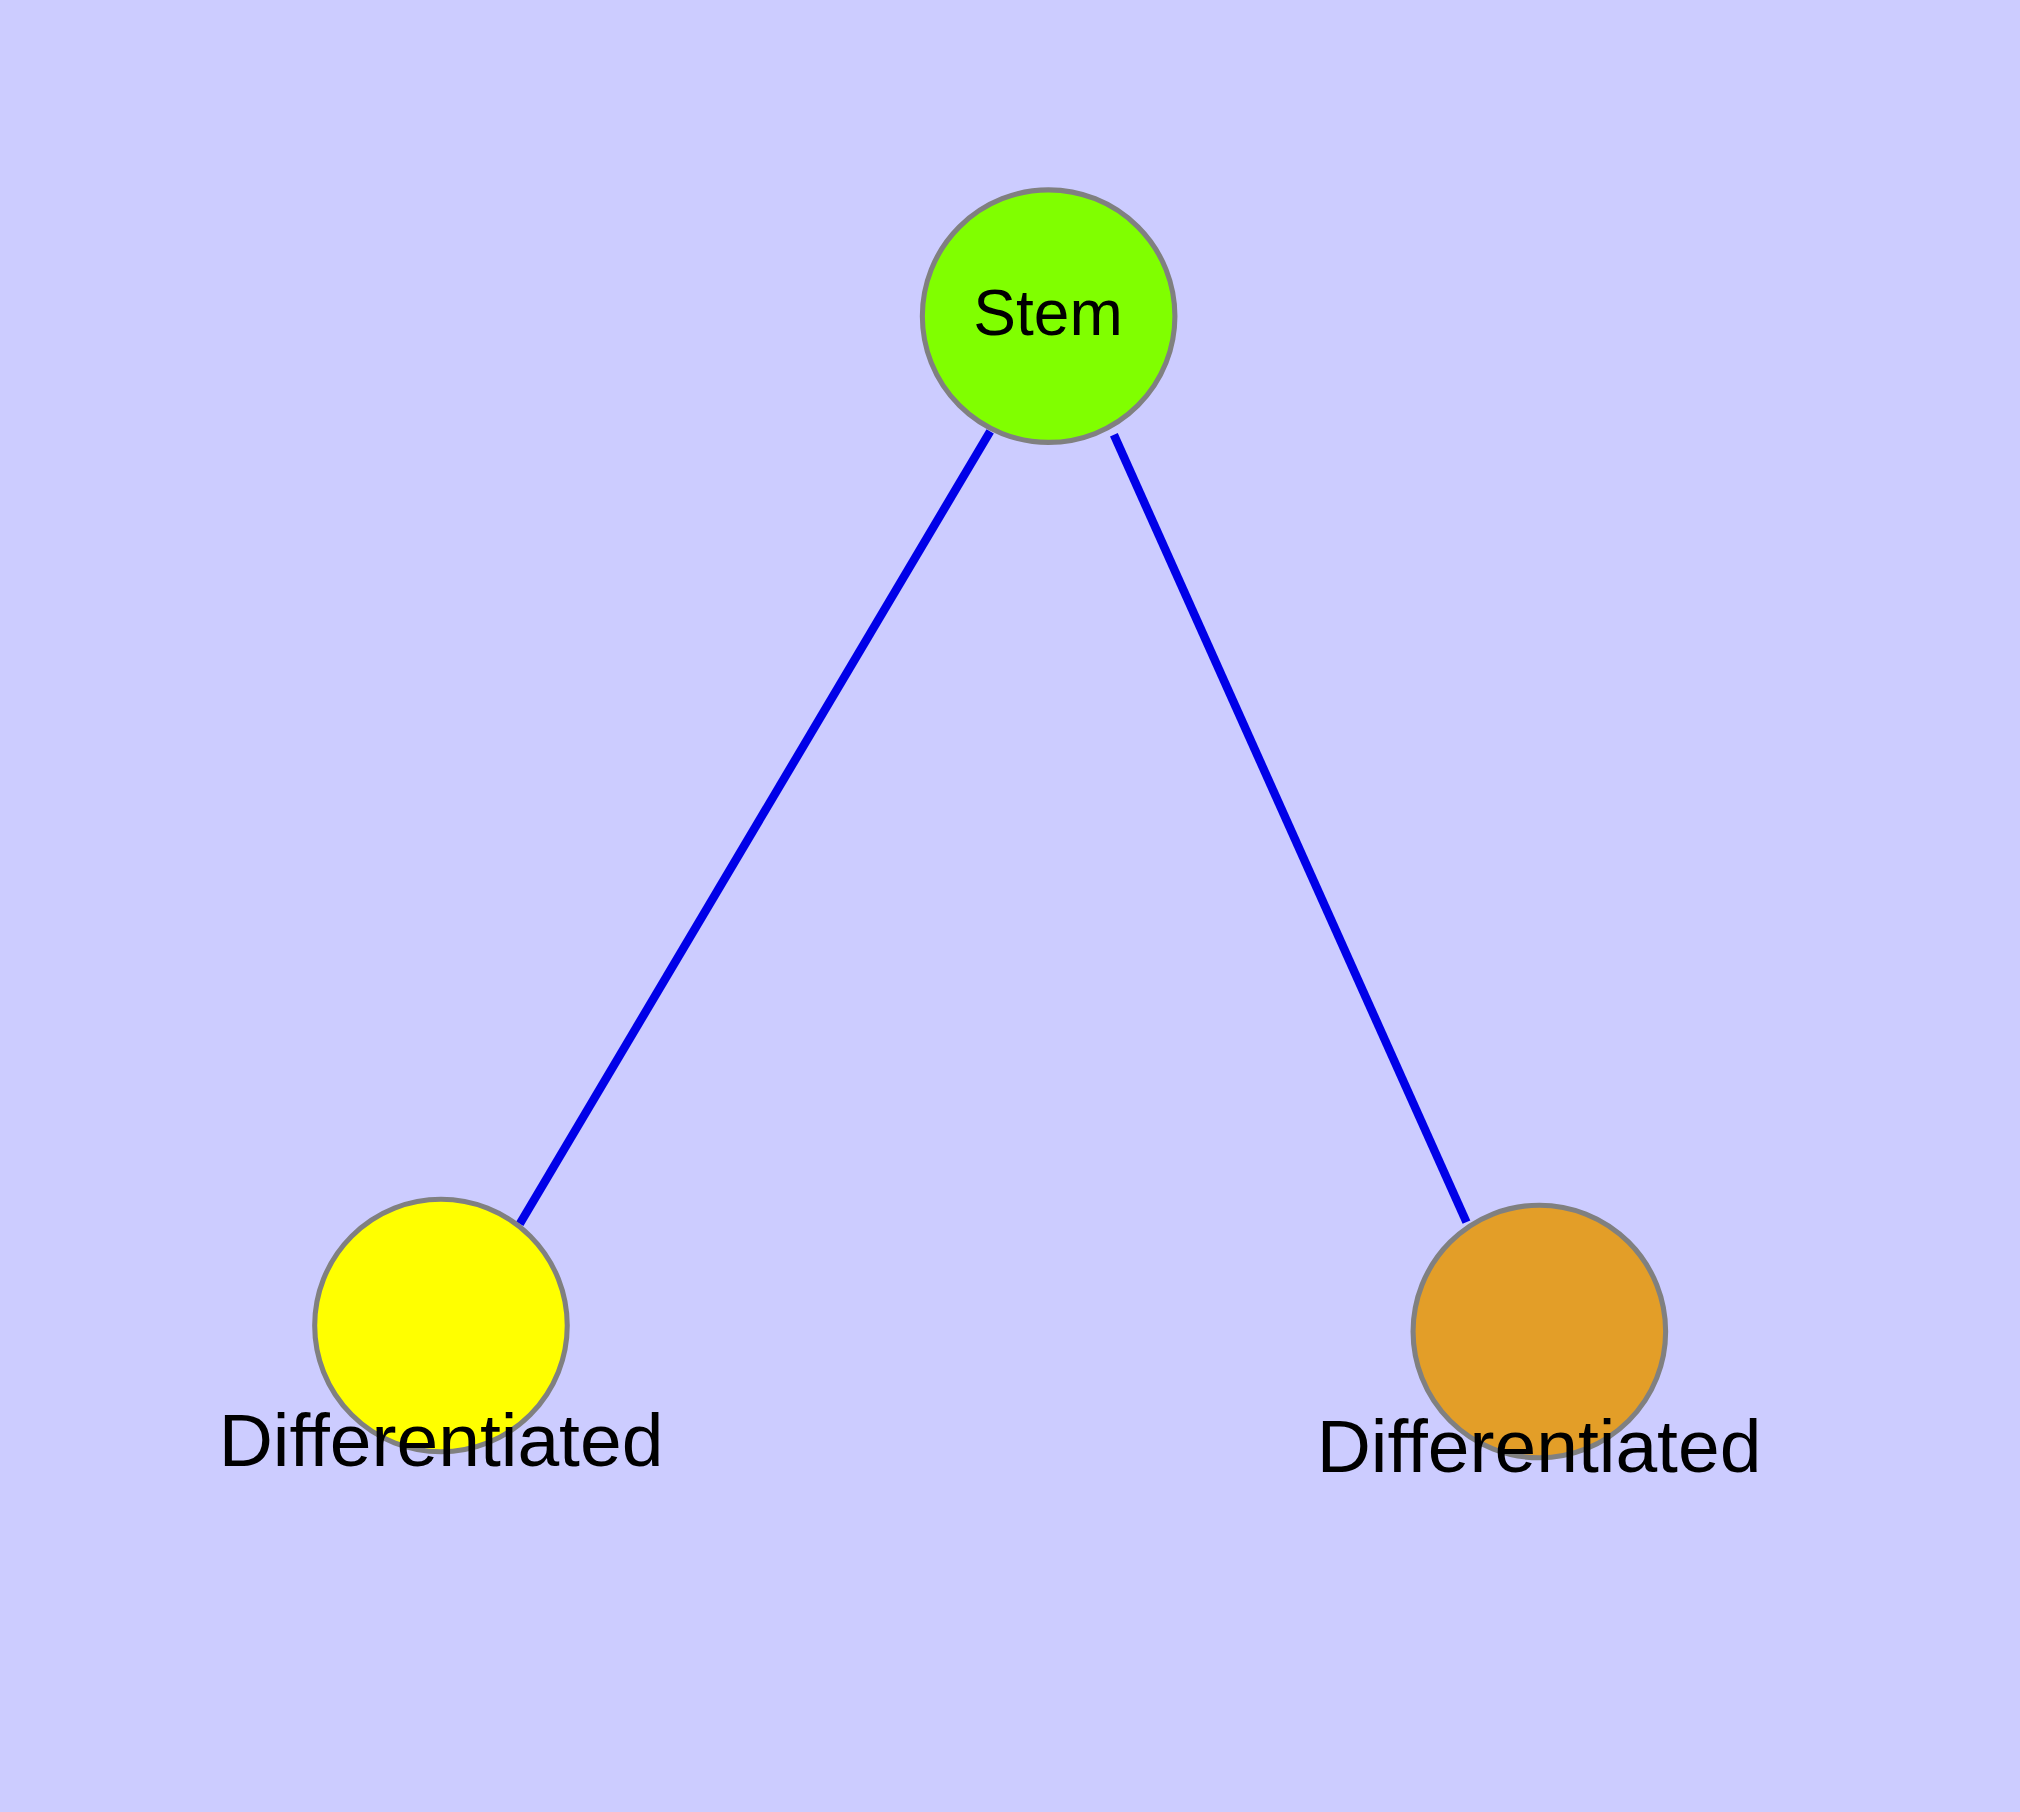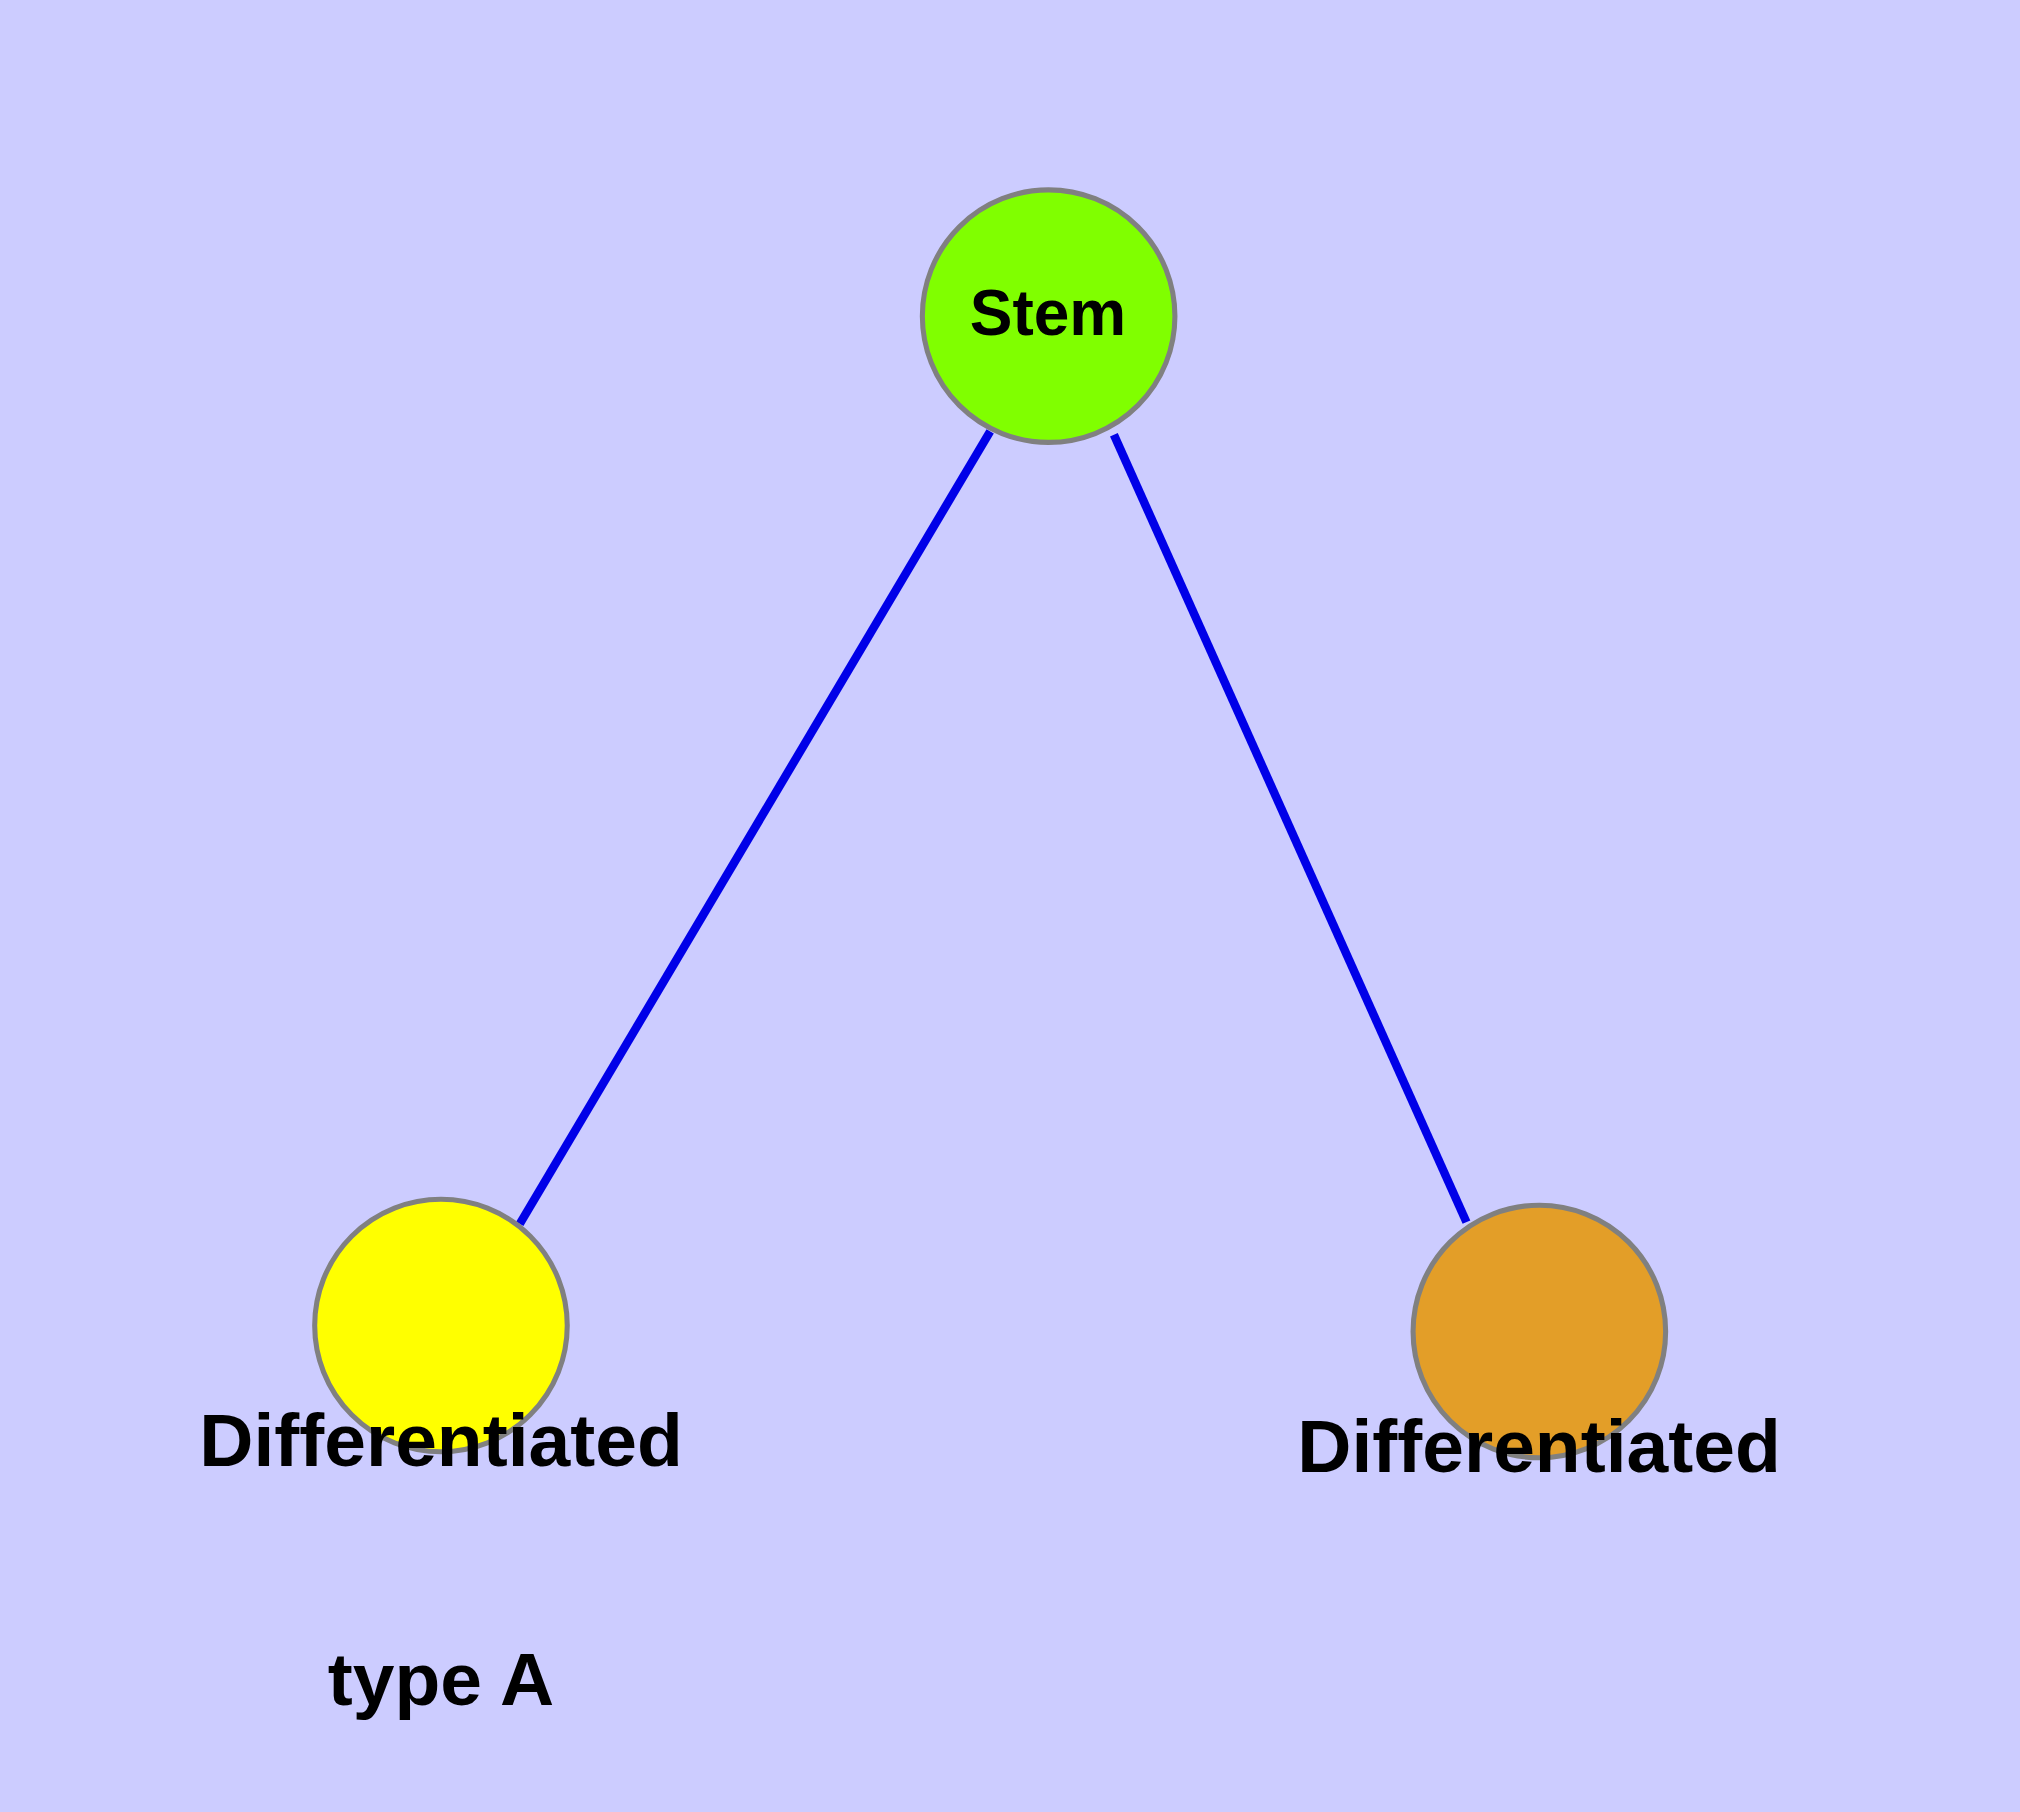--- a/index.html
+++ b/index.html
@@ -19,21 +19,21 @@
   #graph-svg {
     position: absolute;
     left: 0;
     top: 0;
     width: 2021px;
     height: 1812px;
   }
   .node-label {
     position: absolute;
     text-align: center;
-    font-weight: bold;
+    font-weight: normal;
     color: #000000;
     line-height: 1.06;
     white-space: pre;
     pointer-events: none;
     -webkit-font-smoothing: antialiased;
   }
   #label-stem {
     font-size: 64px;
     left: 709px;
     top: 280px;
@@ -66,21 +66,20 @@
       <circle cx="1237" cy="373" r="149" fill="#80ff00" stroke="#808080" stroke-width="6"></circle>
       <circle cx="520" cy="1564" r="149" fill="#ffff00" stroke="#808080" stroke-width="6"></circle>
       <circle cx="1816" cy="1571" r="149" fill="#e39e28" stroke="#808080" stroke-width="6"></circle>
     </g>
   </svg>
 
   <div class="node-label" id="label-stem">Stem</div>
 
   <div class="node-label" id="label-diff-a">
     <div>Differentiated</div>
-    <div>type A</div>
   </div>
 
   <div class="node-label" id="label-diff-b">
     <div>Differentiated</div>
   </div>
 
 </div>
 
 
 </body></html>

